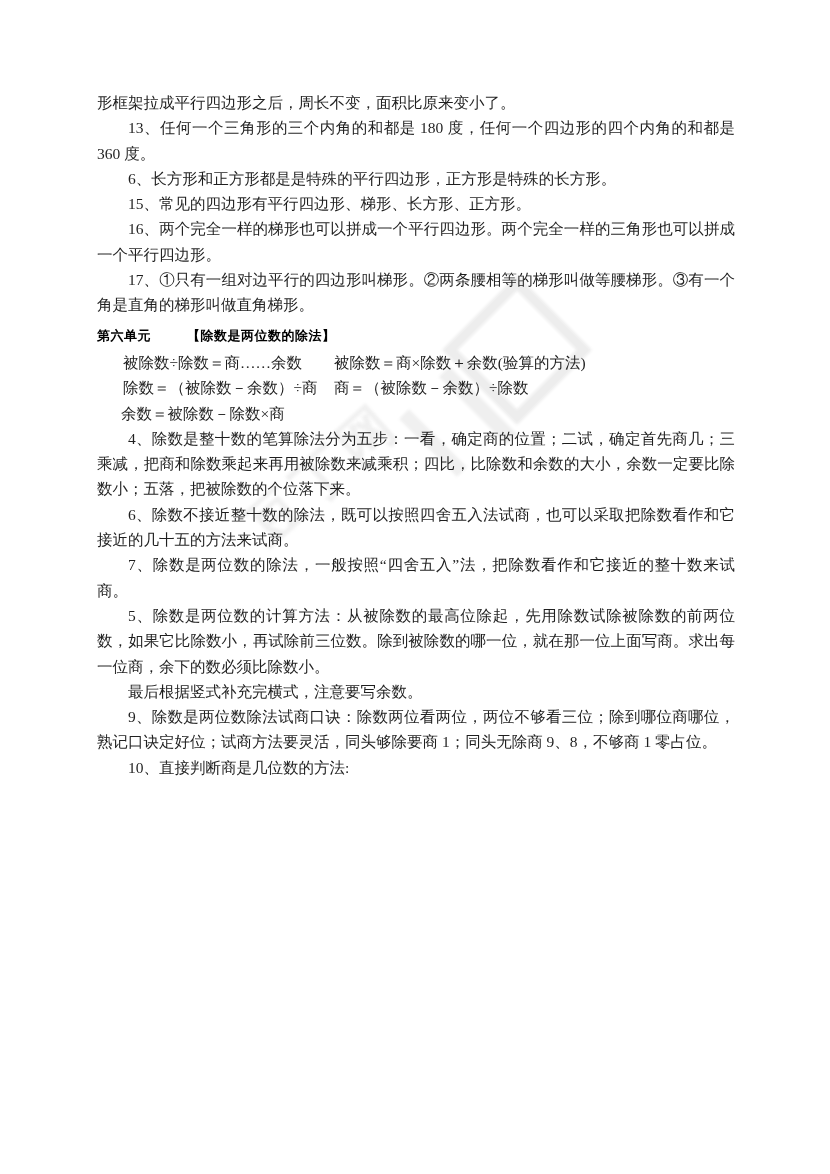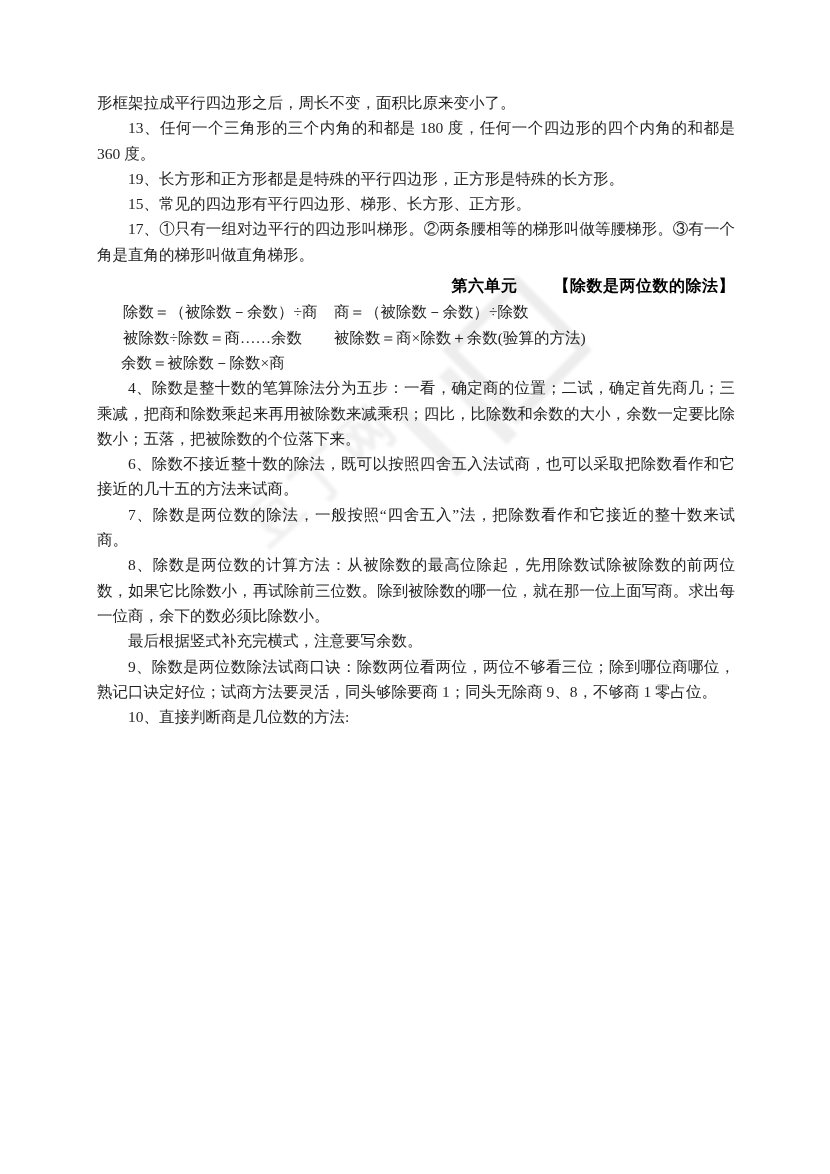--- a/index.html
+++ b/index.html
@@ -23,25 +23,25 @@
     font-size: 15.5px;
     line-height: 25.3px;
     color: #1f1f1f;
     text-align: justify;
     z-index: 2;
   }
   .content p { margin: 0; }
   .ind { text-indent: 2em; font-family: Liberation Serif, serif; }
   .noind { text-indent: 0; }
   .heading {
-    font-family: Liberation Sans, sans-serif;
+    font-family: Liberation Mono, monospace;
     font-weight: 700;
-    font-size: 16px;
+    font-size: 13px;
     color: #000000;
-    text-align: right;
+    text-align: left;
     margin: 6px 0 1px 0 !important;
     letter-spacing: 0.5px;
   }
   .hgap { display: inline-block; width: 36px; }
   .frow { display: flex; padding-left: 26px; }
   .fl { width: 211px; flex: 0 0 211px; }
   .fline { padding-left: 24px; }
 
   
   .wm { position: absolute; z-index: 1; pointer-events: none; filter: blur(1.5px); }
@@ -73,39 +73,40 @@
   <div class="wm wm-bar1"></div>
   <div class="wm wm-bar2"></div>
   <div class="wm wm-text-mid">豆丁网</div>
   <div class="wm wm-diamond-bottom"></div>
   <div class="wm wm-bar3"></div>
 
   <div class="content">
 
     <p class="noind">形框架拉成平行四边形之后，周长不变，面积比原来变小了。</p>
     <p class="ind">13、任何一个三角形的三个内角的和都是 180 度，任何一个四边形的四个内角的和都是 360 度。</p>
-    <p class="ind">19、长方形和正方形都是是特殊的平行四边形，正方形是特殊的长方形。</p>
+    <p class="ind">6、长方形和正方形都是是特殊的平行四边形，正方形是特殊的长方形。</p>
     <p class="ind">15、常见的四边形有平行四边形、梯形、长方形、正方形。</p>
+    <p class="ind">16、两个完全一样的梯形也可以拼成一个平行四边形。两个完全一样的三角形也可以拼成一个平行四边形。</p>
     <p class="ind">17、①只有一组对边平行的四边形叫梯形。②两条腰相等的梯形叫做等腰梯形。③有一个角是直角的梯形叫做直角梯形。</p>
 
     <p class="heading"><span>第六单元</span><span class="hgap"></span><span>【除数是两位数的除法】</span></p>
 
 
     <div class="frow">
+      <span class="fl">被除数÷除数＝商……余数</span>
+      <span>被除数＝商×除数＋余数(验算的方法)</span>
+    </div>
+    <div class="frow">
       <span class="fl">除数＝（被除数－余数）÷商</span>
       <span>商＝（被除数－余数）÷除数</span>
-    </div>
-    <div class="frow">
-      <span class="fl">被除数÷除数＝商……余数</span>
-      <span>被除数＝商×除数＋余数(验算的方法)</span>
     </div>
     <p class="fline">余数＝被除数－除数×商</p>
 
     <p class="ind">4、除数是整十数的笔算除法分为五步：一看，确定商的位置；二试，确定首先商几；三乘减，把商和除数乘起来再用被除数来减乘积；四比，比除数和余数的大小，余数一定要比除数小；五落，把被除数的个位落下来。</p>
     <p class="ind">6、除数不接近整十数的除法，既可以按照四舍五入法试商，也可以采取把除数看作和它接近的几十五的方法来试商。</p>
     <p class="ind">7、除数是两位数的除法，一般按照“四舍五入”法，把除数看作和它接近的整十数来试商。</p>
-    <p class="ind">8、除数是两位数的计算方法：从被除数的最高位除起，先用除数试除被除数的前两位数，如果它比除数小，再试除前三位数。除到被除数的哪一位，就在那一位上面写商。求出每一位商，余下的数必须比除数小。</p>
+    <p class="ind">5、除数是两位数的计算方法：从被除数的最高位除起，先用除数试除被除数的前两位数，如果它比除数小，再试除前三位数。除到被除数的哪一位，就在那一位上面写商。求出每一位商，余下的数必须比除数小。</p>
     <p class="ind">最后根据竖式补充完横式，注意要写余数。</p>
     <p class="ind">9、除数是两位数除法试商口诀：除数两位看两位，两位不够看三位；除到哪位商哪位，熟记口诀定好位；试商方法要灵活，同头够除要商 1；同头无除商 9、8，不够商 1 零占位。</p>
     <p class="ind">10、直接判断商是几位数的方法:</p>
 
   </div>
 </div>
 
 </body></html>

